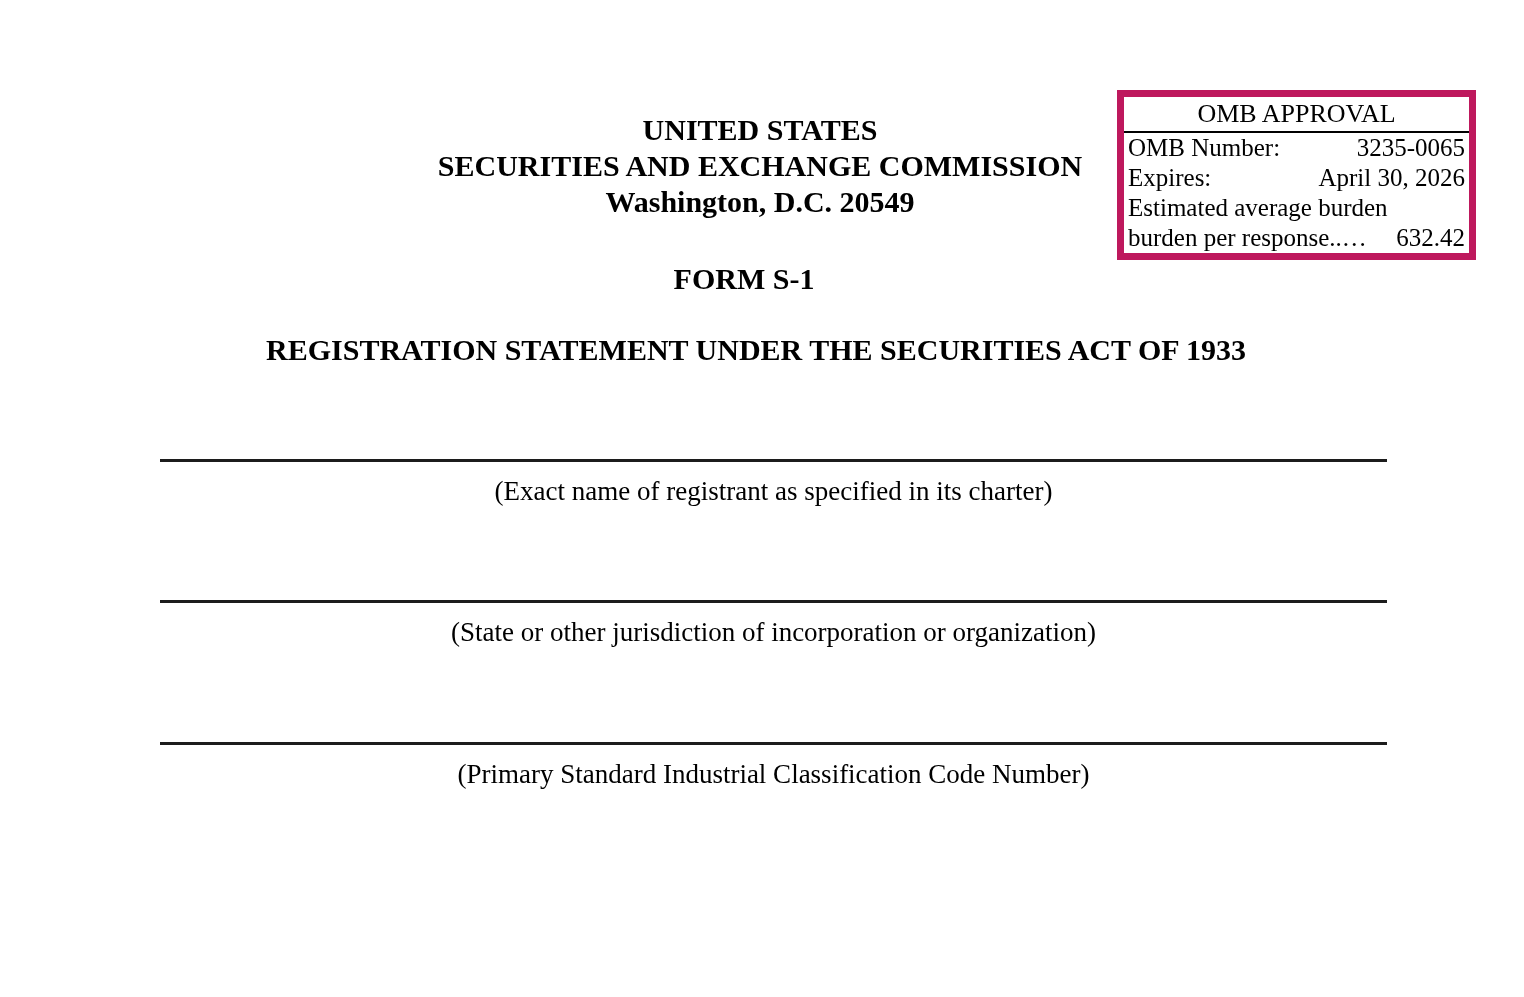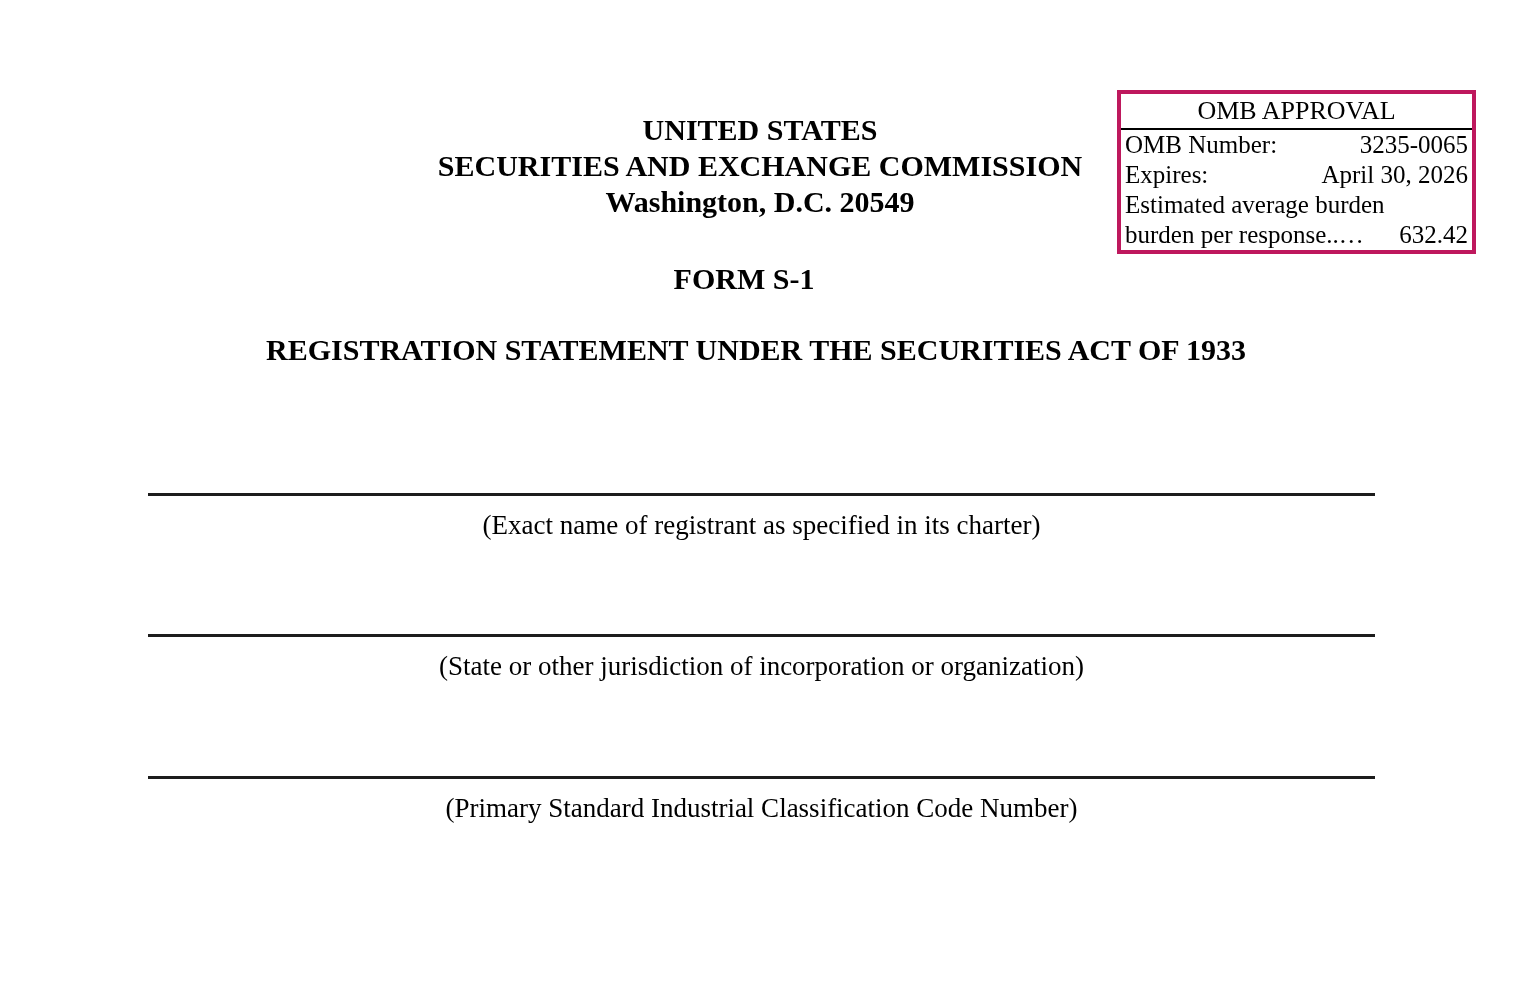--- a/index.html
+++ b/index.html
@@ -23,35 +23,35 @@
     position:absolute;top:261px;left:0;width:1488px;
     text-align:center;font-weight:bold;font-size:30px;line-height:36px;
   }
   .reg-title{
     position:absolute;top:332px;left:0;width:1512px;
     text-align:center;font-weight:bold;font-size:30px;line-height:36px;
   }
   
   .omb-box{
     position:absolute;left:1117px;top:90px;width:359px;
-    border:4px solid #be185d;box-sizing:border-box;
+    border:7px solid #be185d;box-sizing:border-box;
     background:#fff;
   }
   .omb-title{
     font-size:26px;line-height:32px;text-align:center;
     border-bottom:2px solid #000;padding:1px 0 1px;
   }
   .omb-row{
     display:flex;justify-content:space-between;
     font-size:25px;line-height:30px;padding:0 4px;
     white-space:nowrap;
   }
   
   .field{
-    position:absolute;left:148px;width:1227px;margin-top:34px;
+    position:absolute;left:160px;width:1227px;
   }
   .field .rule{
     border-top:3px solid #1c1c1c;width:100%;height:0;
   }
   .field .caption{
     margin-top:13px;text-align:center;
     font-size:27px;line-height:32px;
   }
   .f1{top:459px}.f2{top:600px}.f3{top:742px}.f4{top:883px}
 </style>

